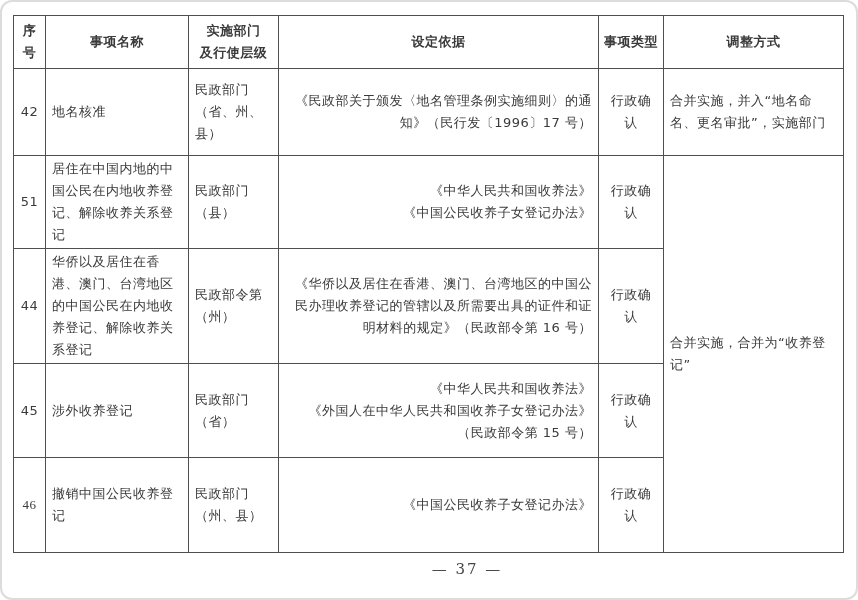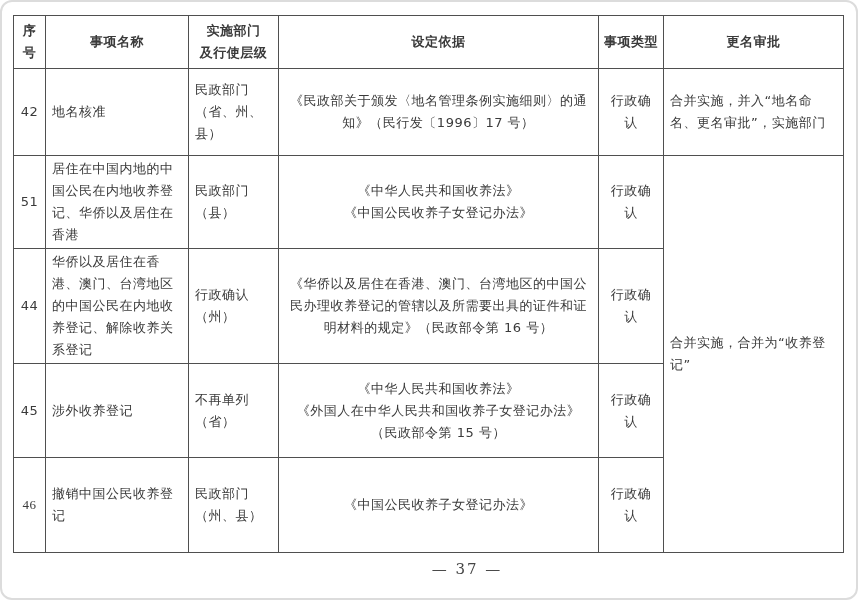--- a/index.html
+++ b/index.html
@@ -46,21 +46,21 @@
     box-sizing: border-box;
     padding: 2px 6px;
   }
   table.doc-table th {
     font-weight: bold;
     text-align: center;
     padding: 2px 2px;
   }
   td.c-center { text-align: center; }
   td.c-left   { text-align: left; padding-left: 11px; padding-right: 7px; }
-  td.c-basis  { text-align: center; padding-left: 10px; padding-right: 6px; }
+  td.c-basis  { text-align: right; padding-left: 10px; padding-right: 6px; }
   tr.r-header { height: 53px; }
   tr.r-42 { height: 87px; }
   tr.r-43 { height: 93px; }
   tr.r-44 { height: 93px; }
   tr.r-45 { height: 94px; }
   tr.r-46 { height: 95px; font-family: Liberation Serif, serif; }
   .footer {
     position: absolute;
     left: 0;
     top: 560px;
@@ -89,52 +89,52 @@
     </colgroup>
     <thead>
       <tr class="r-header">
         <th>序
 号</th>
         <th>事项名称</th>
         <th>实施部门
 及行使层级</th>
         <th>设定依据</th>
         <th>事项类型</th>
-        <th>更名审批</th>
+        <th>调整方式</th>
       </tr>
     </thead>
     <tbody>
       <tr class="r-42">
         <td class="c-center">42</td>
         <td class="c-left">地名核准</td>
         <td class="c-left">民政部门（省、州、县）</td>
         <td class="c-basis">《民政部关于颁发〈地名管理条例实施细则〉的通知》（民行发〔1996〕17 号）</td>
         <td class="c-center">行政确认</td>
         <td class="c-left">合并实施，并入“地名命名、更名审批”，实施部门</td>
       </tr>
       <tr class="r-43">
         <td class="c-center">51</td>
-        <td class="c-left">居住在中国内地的中国公民在内地收养登记、华侨以及居住在香港</td>
+        <td class="c-left">居住在中国内地的中国公民在内地收养登记、解除收养关系登记</td>
         <td class="c-left">民政部门（县）</td>
         <td class="c-basis">《中华人民共和国收养法》
 《中国公民收养子女登记办法》</td>
         <td class="c-center">行政确认</td>
         <td class="c-left" rowspan="4">合并实施，合并为“收养登记”</td>
       </tr>
       <tr class="r-44">
         <td class="c-center">44</td>
         <td class="c-left">华侨以及居住在香港、澳门、台湾地区的中国公民在内地收养登记、解除收养关系登记</td>
-        <td class="c-left">行政确认（州）</td>
+        <td class="c-left">民政部令第（州）</td>
         <td class="c-basis">《华侨以及居住在香港、澳门、台湾地区的中国公民办理收养登记的管辖以及所需要出具的证件和证明材料的规定》（民政部令第 16 号）</td>
         <td class="c-center">行政确认</td>
       </tr>
       <tr class="r-45">
         <td class="c-center">45</td>
         <td class="c-left">涉外收养登记</td>
-        <td class="c-left">不再单列（省）</td>
+        <td class="c-left">民政部门（省）</td>
         <td class="c-basis">《中华人民共和国收养法》
 《外国人在中华人民共和国收养子女登记办法》（民政部令第 15 号）</td>
         <td class="c-center">行政确认</td>
       </tr>
       <tr class="r-46">
         <td class="c-center">46</td>
         <td class="c-left">撤销中国公民收养登记</td>
         <td class="c-left">民政部门（州、县）</td>
         <td class="c-basis">《中国公民收养子女登记办法》</td>
         <td class="c-center">行政确认</td>

